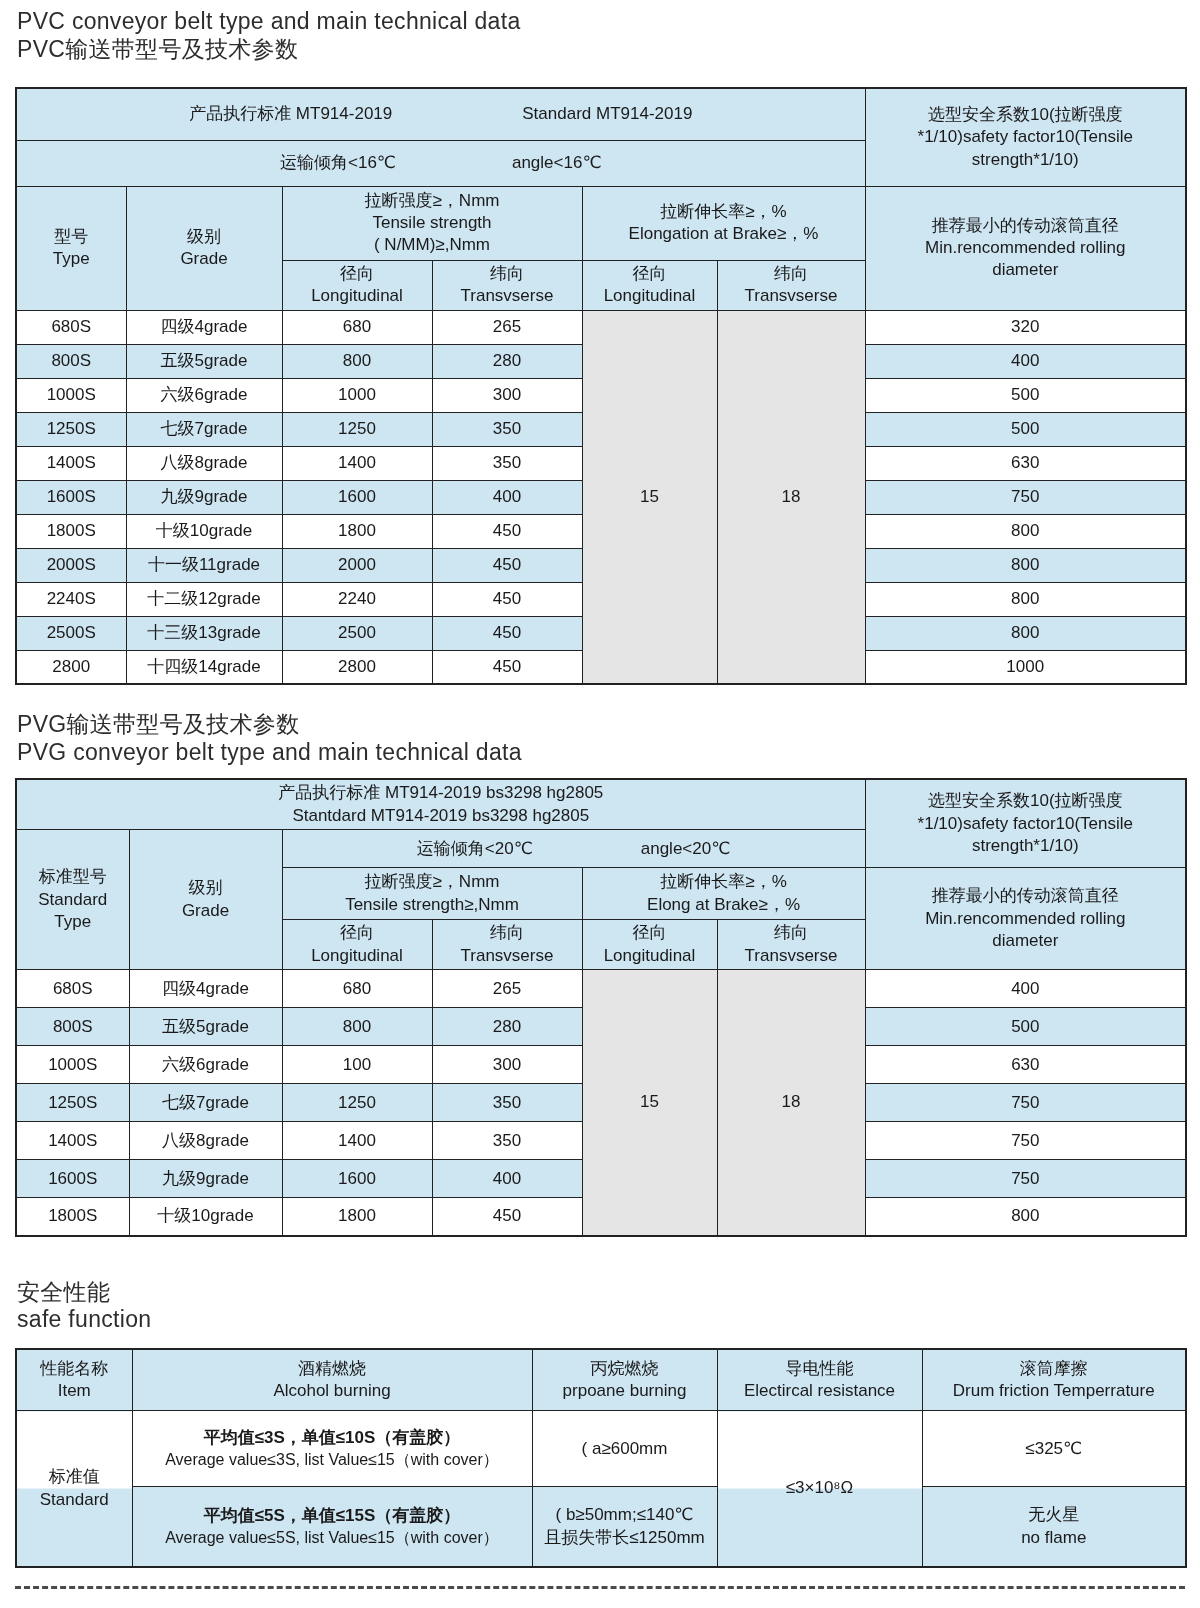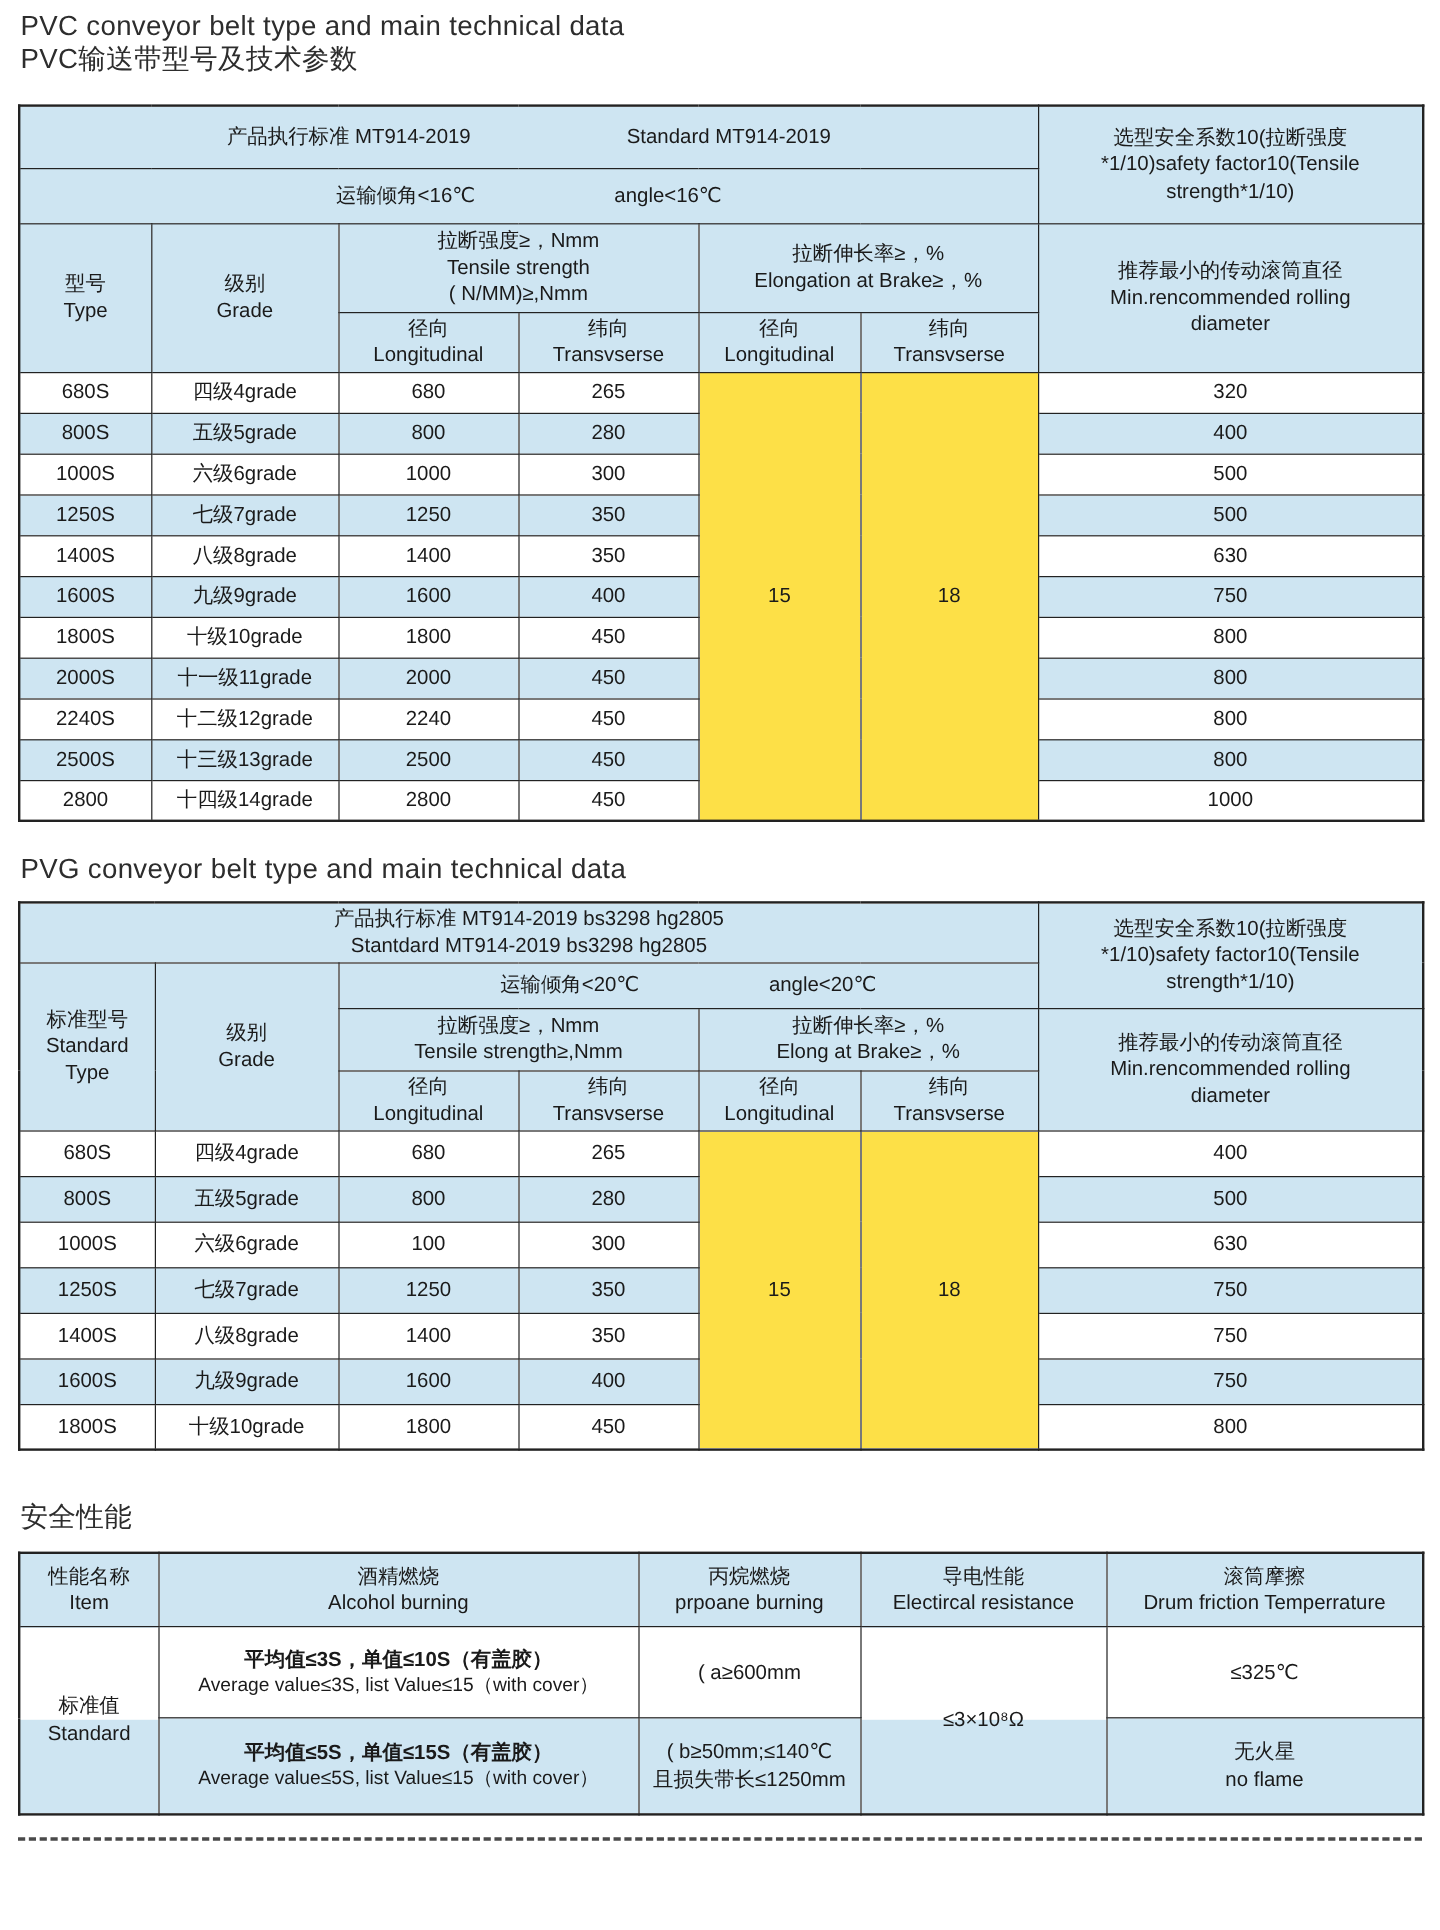--- a/index.html
+++ b/index.html
@@ -17,21 +17,21 @@
   }
   table.grid td{
     border:1px solid #222222;
     text-align:center;vertical-align:middle;
     font-size:17px;line-height:1.32;
     padding:2px 4px;overflow:hidden;
   }
   .pre{white-space:pre-line;}
   .blue{background:#cee5f2;margin-left:48px;}
   tr.zebra td{background:#cee5f2;}
-  td.white{background:#fde047;}
+  td.white{background:#e5e5e5;}
   .safety-note{text-align:left;padding-left:10px;line-height:1.42;white-space:pre-line;}
   .duo{display:flex;justify-content:center;align-items:center;width:100%;}
   .gap-lg{gap:130px;}
   .gap-md{gap:116px;}
   .gap-sm{gap:108px;}
   
   tr.t1-h1{height:52px;} tr.t1-h2{height:46px;} tr.t1-h3{height:74px;} tr.t1-h4{height:50px;}
   tr.t1-d{height:34px;}
   
   tr.t2-h1{height:50px;} tr.t2-h2{height:38px;} tr.t2-h3{height:52px;} tr.t2-h4{height:50px;}
@@ -188,20 +188,21 @@
         <td>2800</td>
         <td>十四级14grade</td>
         <td>2800</td>
         <td>450</td>
         <td>1000</td>
       </tr>
     </tbody>
   </table>
 
   <div class="sec-head mt26">
+    <div class="sec-line">PVG输送带型号及技术参数</div>
     <div class="sec-line">PVG conveyor belt type and main technical data</div>
   </div>
 
   <table class="grid mt12">
     <colgroup>
       <col style="width:113px">
         <col style="width:153px">
         <col style="width:150px">
         <col style="width:150px">
         <col style="width:135px">
@@ -298,20 +299,21 @@
         <td>十级10grade</td>
         <td>1800</td>
         <td>450</td>
         <td>800</td>
       </tr>
     </tbody>
   </table>
 
   <div class="sec-head mt30">
     <div class="sec-line">安全性能</div>
+    <div class="sec-line">safe function</div>
   </div>
 
   <table class="grid mt14">
     <colgroup>
       <col style="width:116px">
         <col style="width:400px">
         <col style="width:185px">
         <col style="width:205px">
         <col style="width:264px">
     </colgroup>

